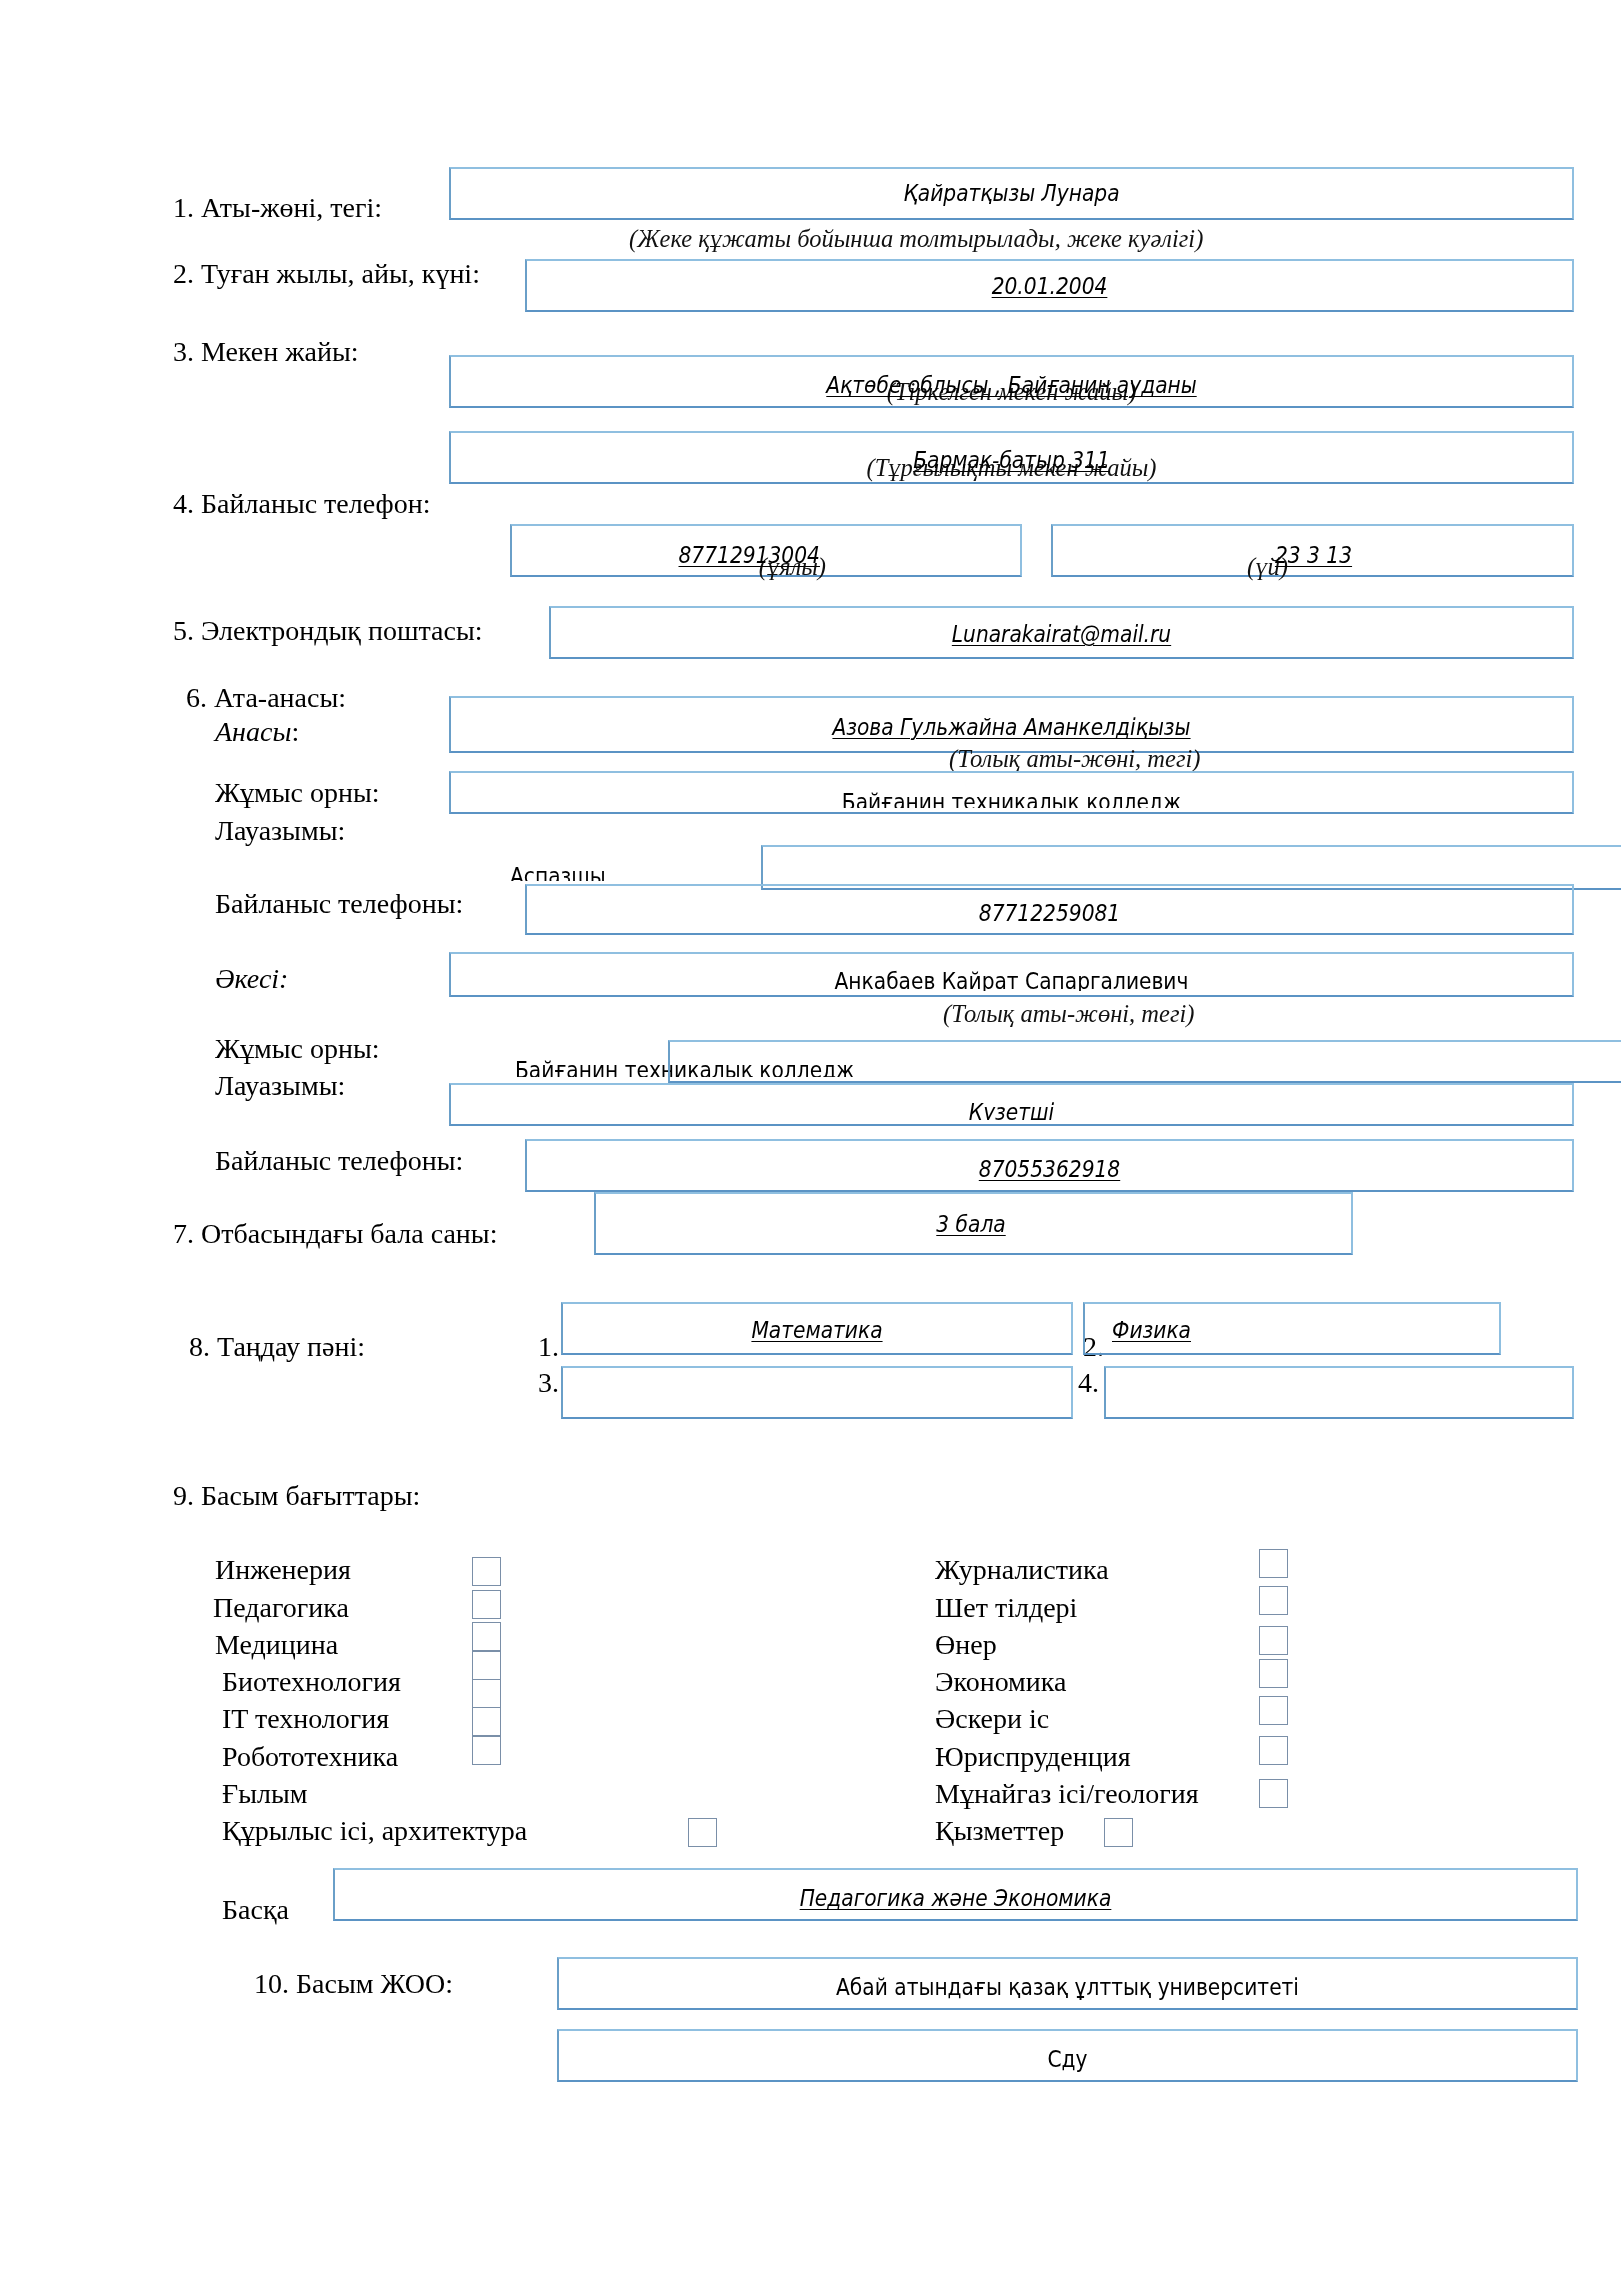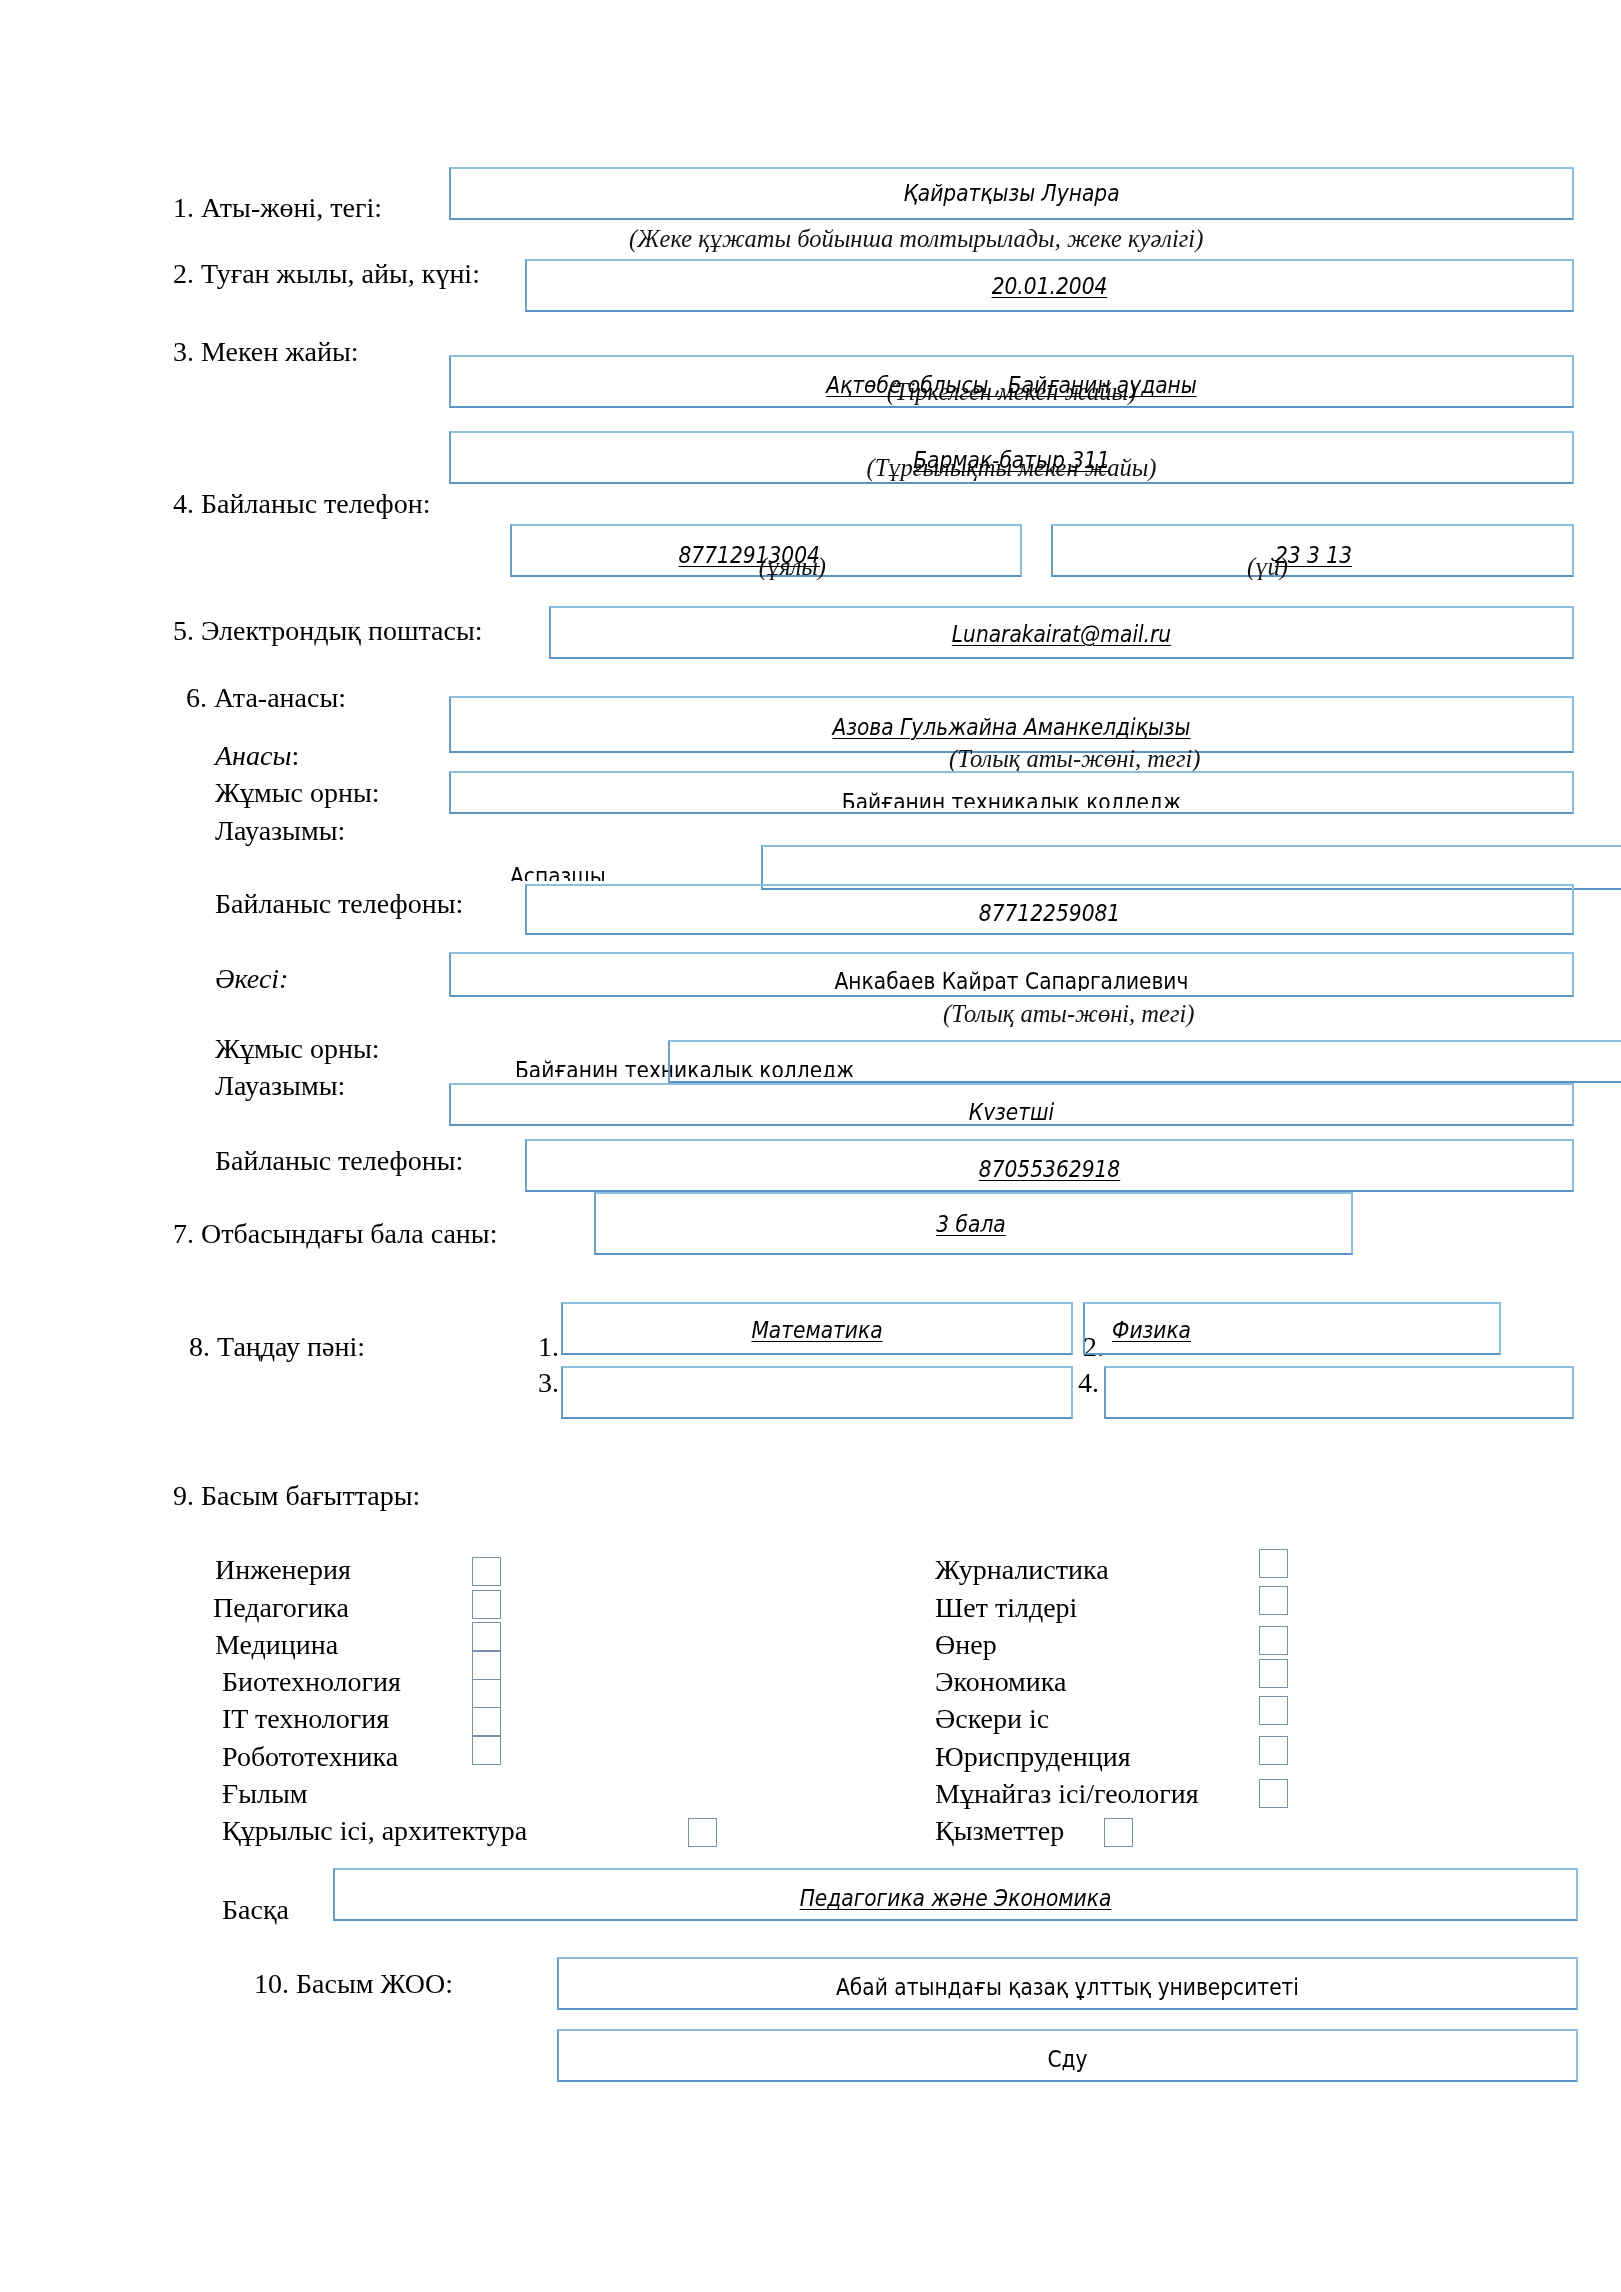--- a/index.html
+++ b/index.html
@@ -40,21 +40,21 @@
 <div class="val it u" style="left:510px;width:512px;top:544px;text-align:center;padding-right:39px;box-sizing:border-box;">87712913004</div>
 <div class="box" style="left:1051px;top:524px;width:523px;height:53px;"></div>
 <div class="hint" style="left:1247px;top:555px;">(үй)</div>
 <div class="val it u" style="left:1245px;width:137px;top:544px;text-align:center;">23 3 13</div>
 
 <div class="lbl" style="left:173px;top:617px;">5.  Электрондық поштасы:</div>
 <div class="box" style="left:549px;top:606px;width:1025px;height:53px;"></div>
 <div class="val it u" style="left:549px;width:1025px;top:623px;text-align:center;">Lunarakairat@mail.ru</div>
 
 <div class="lbl" style="left:173px;top:684px;margin-left:13px;">6.  Ата-анасы:</div>
-<div class="lbl it" style="left:215px;top:742px;"><span>Анасы</span><span style="font-style:normal;">:</span></div>
+<div class="lbl it" style="left:215px;top:718px;"><span>Анасы</span><span style="font-style:normal;">:</span></div>
 <div class="box" style="left:449px;top:696px;width:1125px;height:57px;"></div>
 <div class="val it u" style="left:449px;width:1125px;top:716px;text-align:center;">Азова Гульжайна Аманкелдіқызы</div>
 <div class="hint" style="left:949px;top:747px;">(Толық аты-жөні, тегі)</div>
 
 <div class="lbl" style="left:215px;top:779px;">Жұмыс орны:</div>
 <div class="box" style="left:449px;top:771px;width:1125px;height:43px;"></div>
 <div class="clip" style="left:449px;width:1125px;top:771px;height:37px;">
   <div class="val" style="left:0;width:1125px;top:19.6px;text-align:center;">Байғанин техникалық колледж</div>
 </div>
 <div class="lbl" style="left:215px;top:817px;">Лауазымы:</div>

